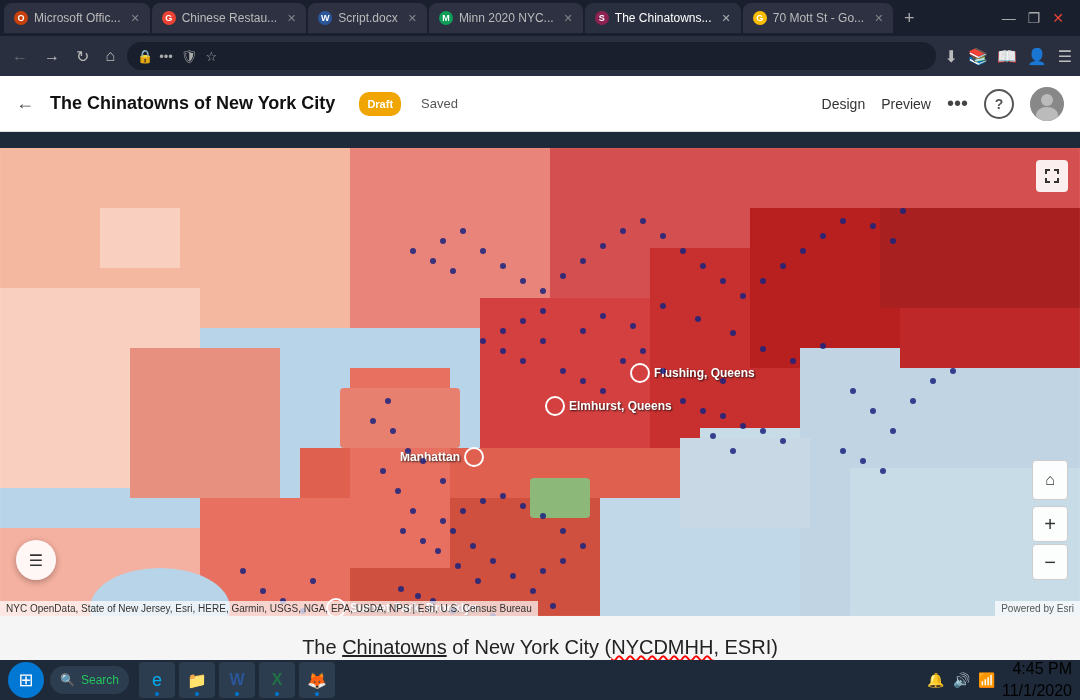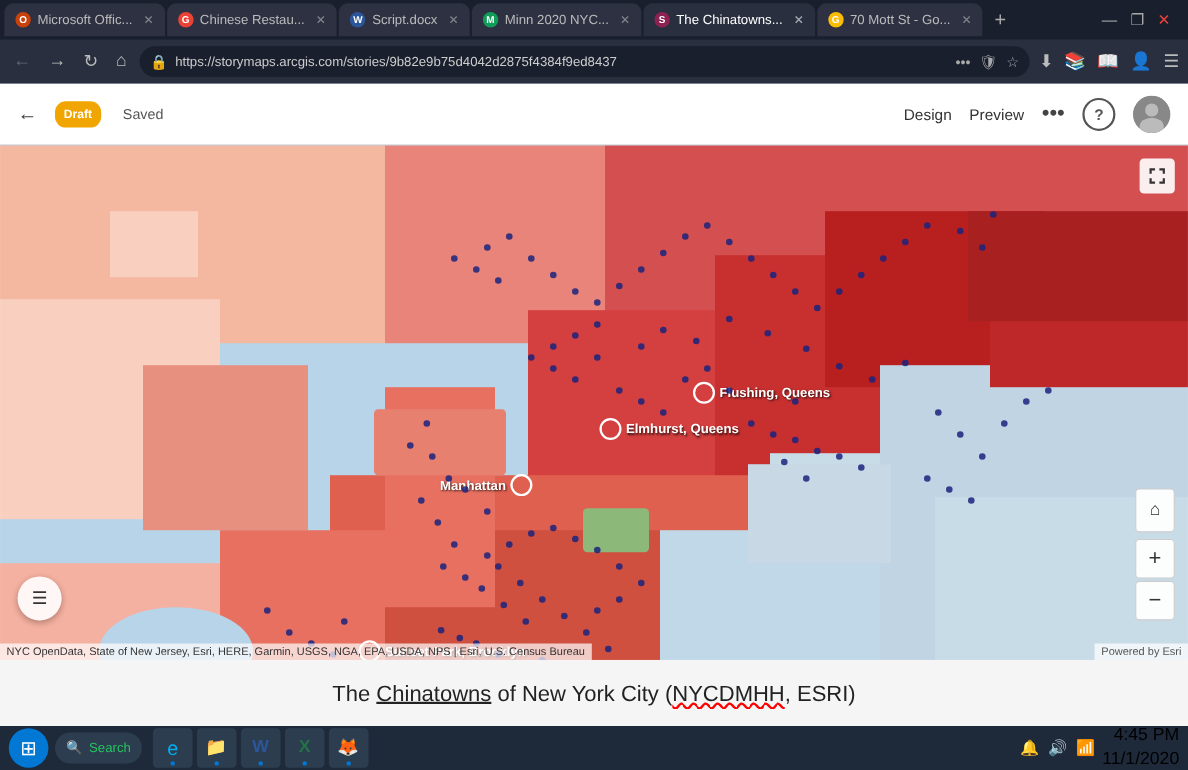--- a/index.html
+++ b/index.html
@@ -114,20 +114,21 @@
       background: #aaa;
     }
 
     
     .map-area {
       position: relative;
       width: 100%;
       height: 468px;
       overflow: hidden;
       background: #c8d8e8;
+      margin-top: 16px;
     }
 
     
     .map-svg { width: 100%; height: 100%; position: absolute; top: 0; left: 0; }
 
     
     .map-label {
       position: absolute;
       color: #fff;
       font-size: 12px;
@@ -327,38 +328,38 @@
   </div>
 </div>
 
 <div class="address-bar-row">
   <span class="nav-btn disabled">←</span>
   <span class="nav-btn">→</span>
   <span class="nav-btn">↻</span>
   <span class="nav-btn">⌂</span>
   <div class="address-bar">
     <span style="font-size:13px; color:#5f9;">🔒</span>
-    <span class="address-bar-url">https://storymaps.arcgis.com/stories/9b82e9b75d4042d2875f4384f9ed8437</span>
     <div class="address-bar-icons">
       <span>•••</span>
       <span>🛡</span>
       <span>☆</span>
     </div>
   </div>
   <div class="toolbar-icons">
     <span>⬇</span>
     <span>📚</span>
     <span>📖</span>
     <span>👤</span>
     <span>☰</span>
   </div>
 </div>
 
 <div class="app-header">
   <span class="back-btn">←</span>
+  <span class="app-title">The Chinatowns of New York City</span>
   <span class="badge-draft">Draft</span>
   <span class="badge-saved">Saved</span>
   <div class="header-spacer"></div>
   <div class="header-actions">
     <span class="action-link">Design</span>
     <span class="action-link">Preview</span>
     <span class="more-btn">•••</span>
     <div class="help-btn">
       <span>?</span>
     </div>

